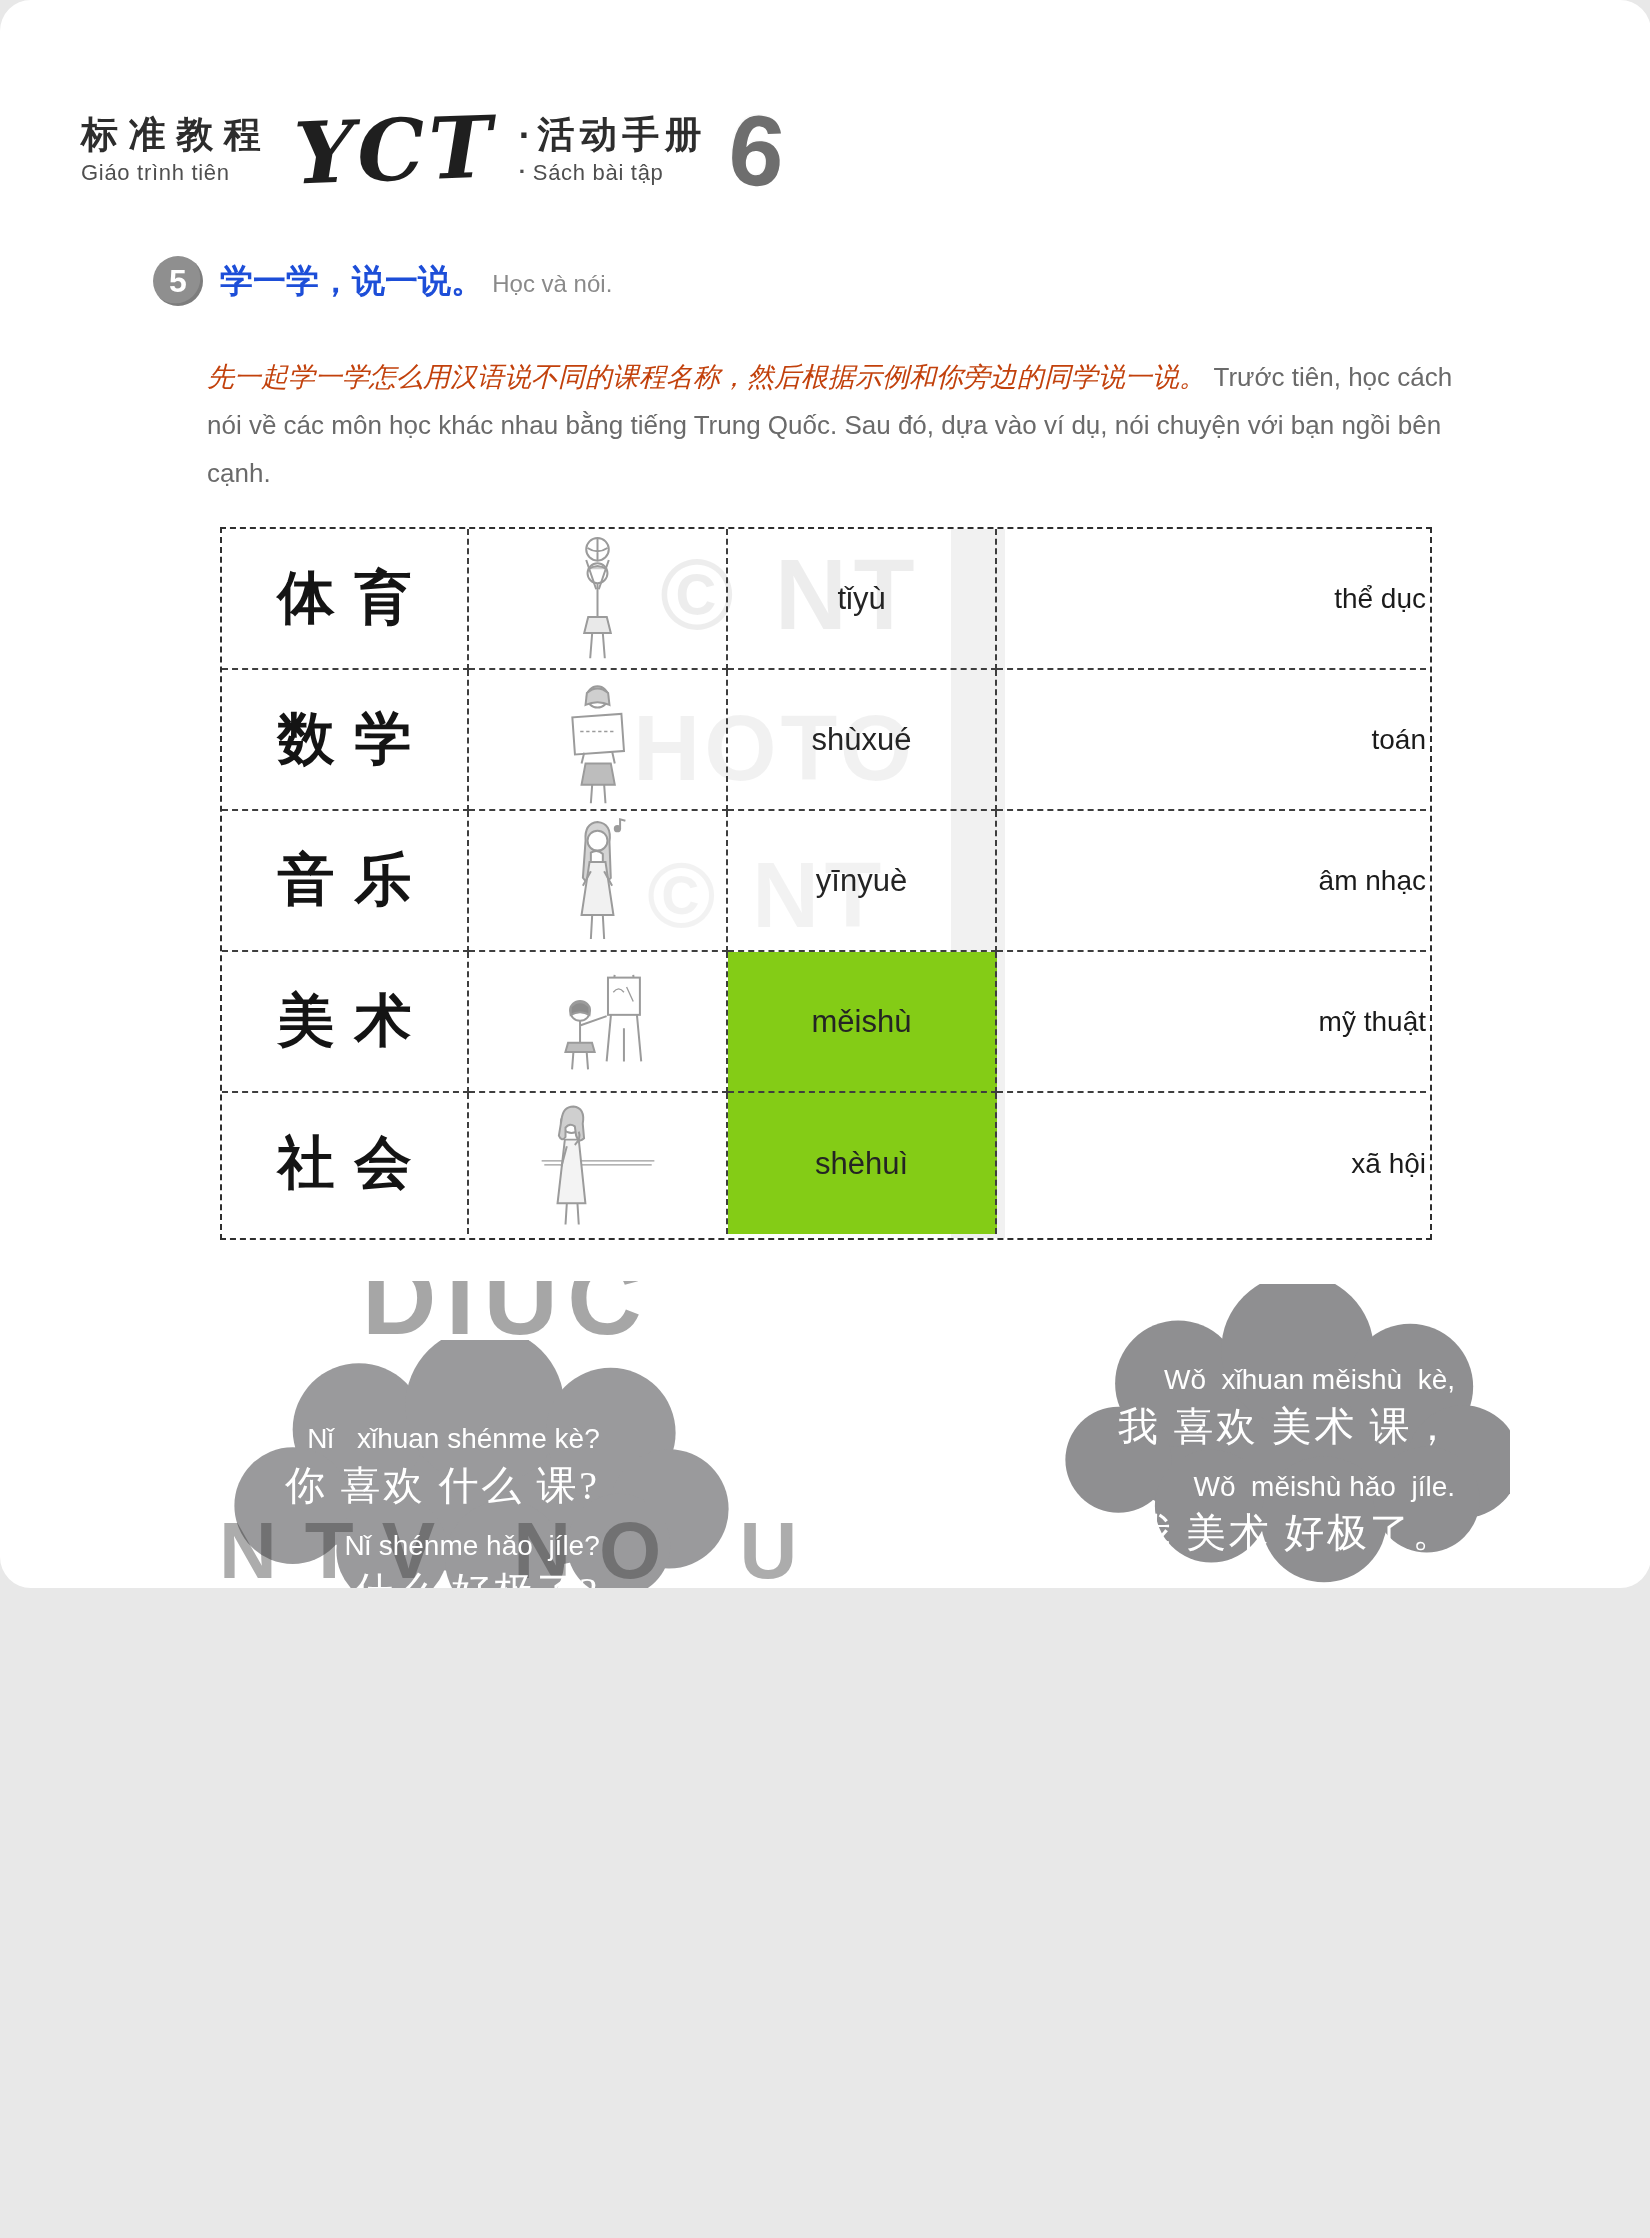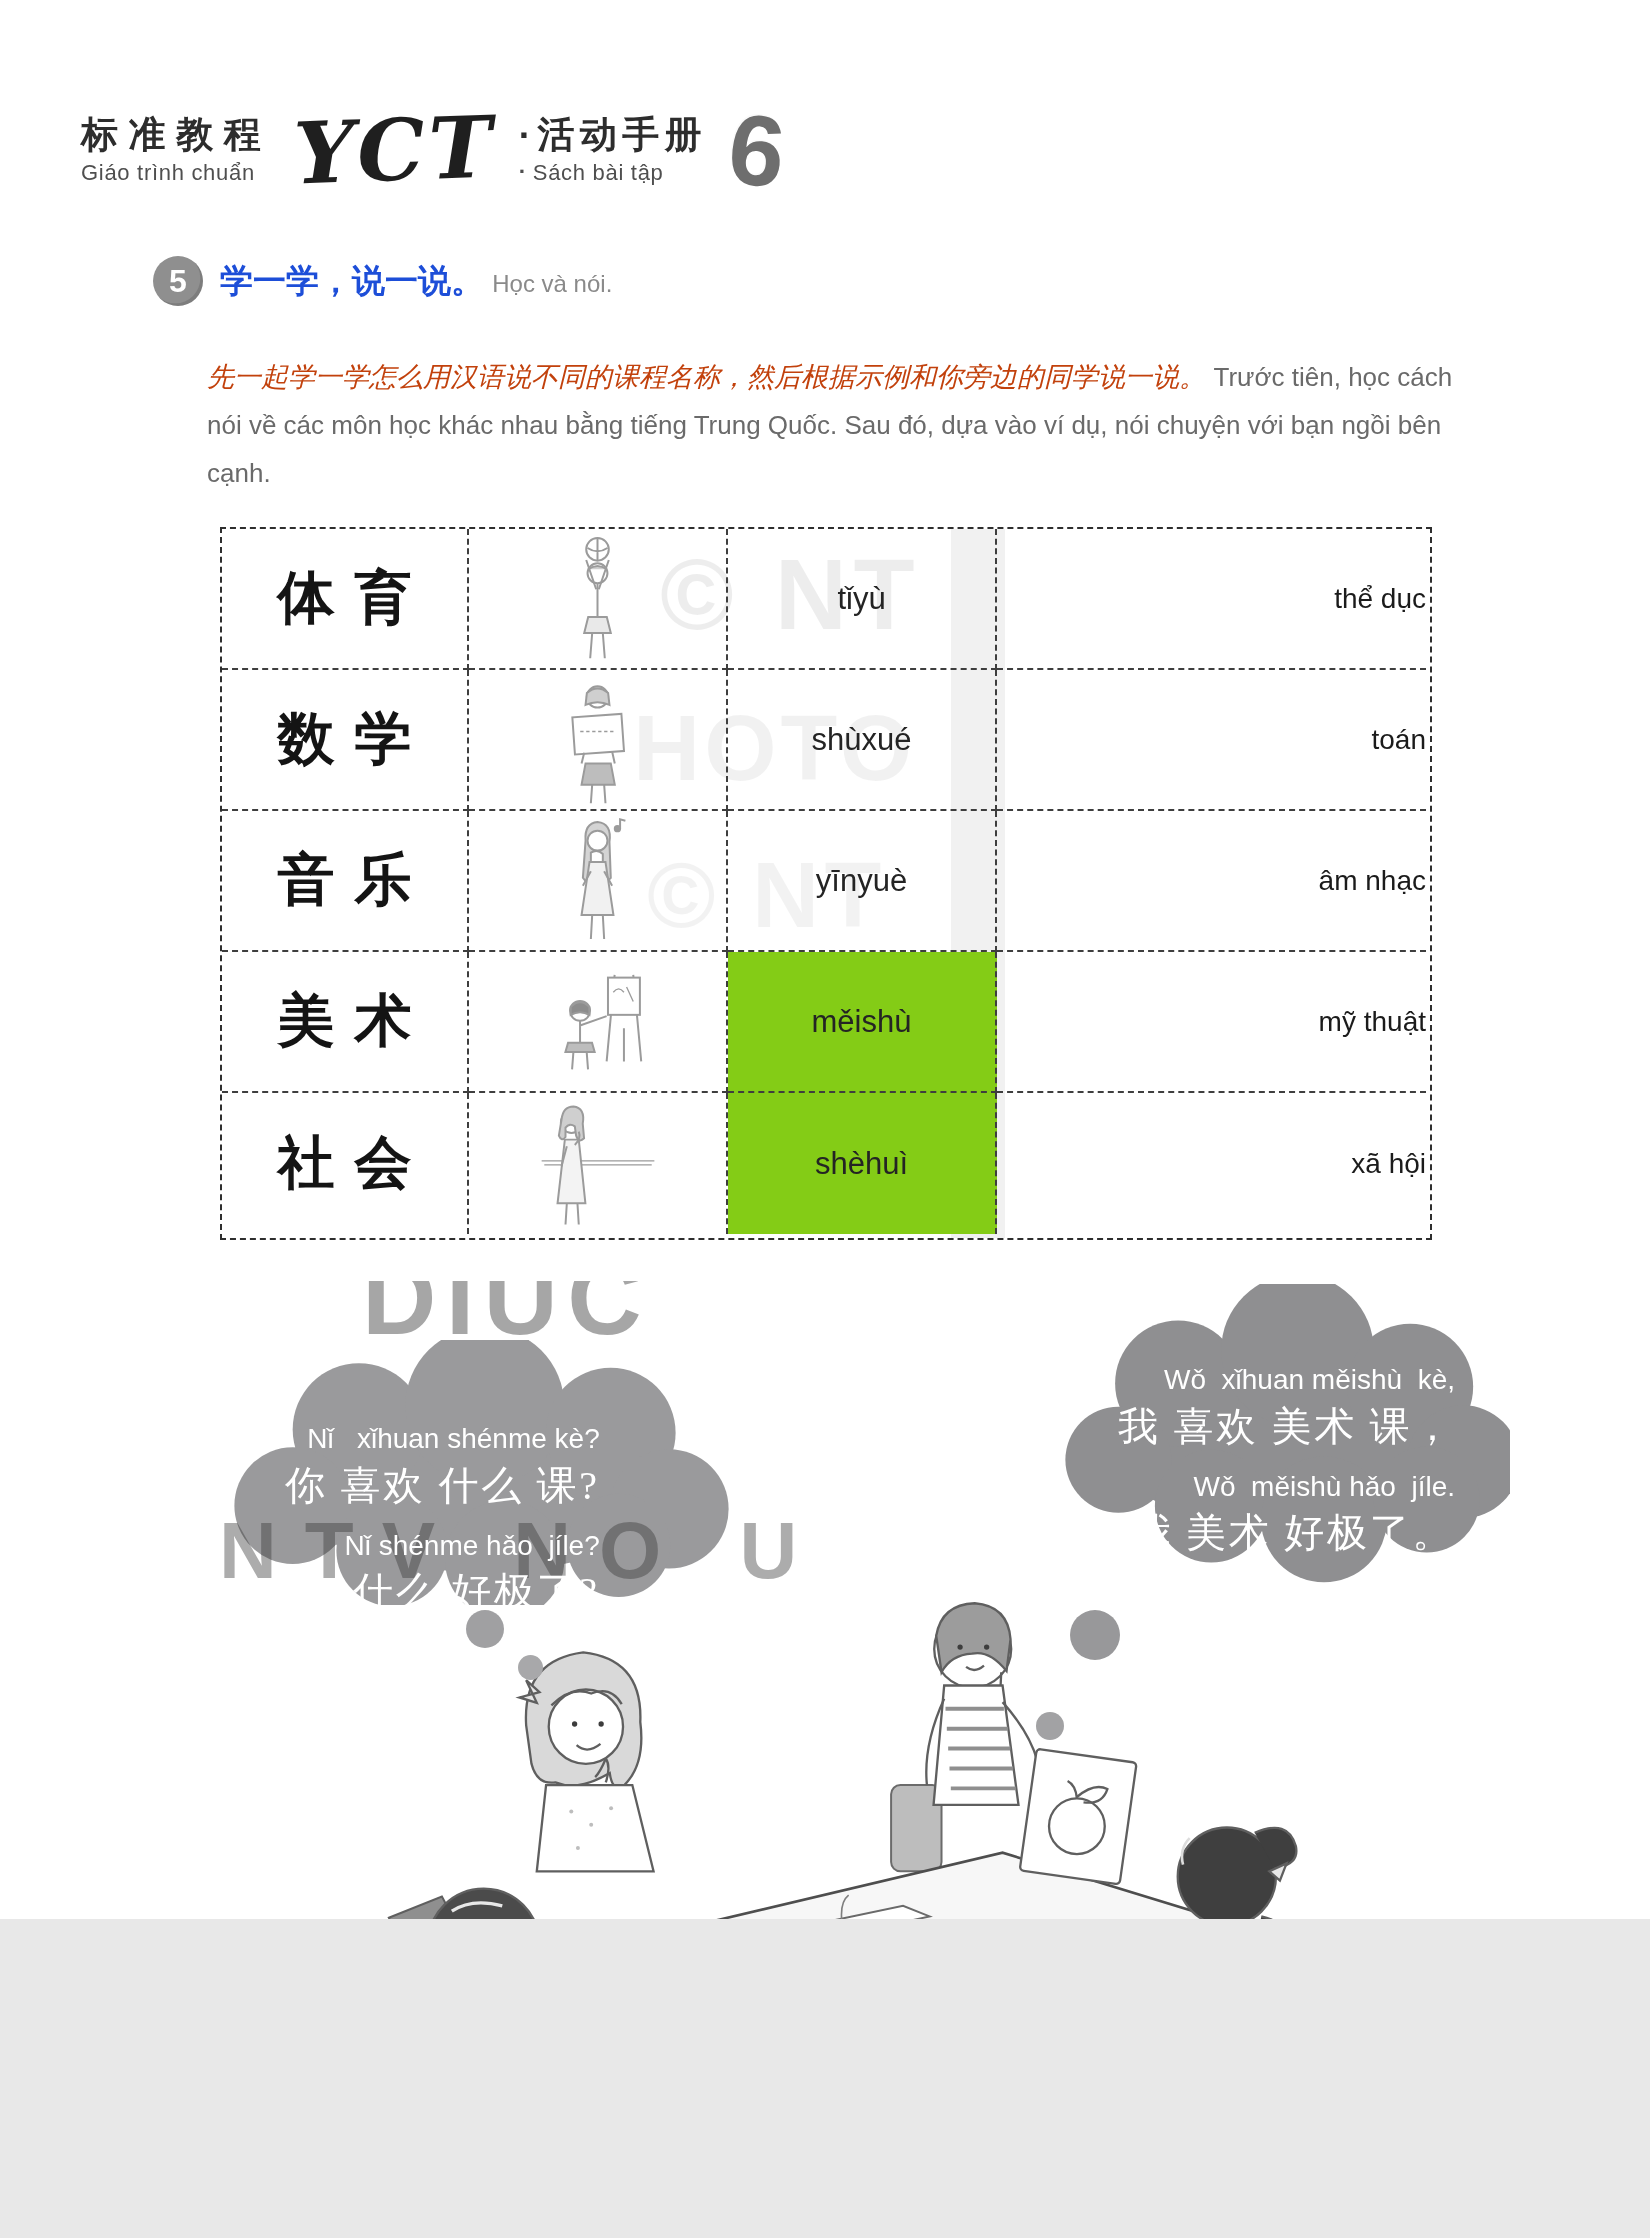--- a/index.html
+++ b/index.html
@@ -1,17 +1,17 @@
 <!DOCTYPE html>
 <html style="font-size:10.6px"><head>
 <meta charset="utf-8">
 <style>
   html,body{margin:0;padding:0;background:#e8e8e8;}
-  .page{position:relative;width:1651px;height:1919px;background:#ffffff;overflow:hidden;
-        font-family:"Liberation Sans",sans-serif;color:#1c1c1c;}
+  .page{position:relative;width:1651px;height:1588px;background:#ffffff;overflow:hidden;
+        font-family:"Liberation Sans",sans-serif;color:#1c1c1c;border-radius:31px;}
 
   
   .hdr{position:absolute;left:81px;top:100px;display:flex;align-items:center;gap:22.6px;}
   .hdr-zh{font-size:37px;letter-spacing:10.6px;color:#2d2d2d;font-weight:600;line-height:1.15;}
   .hdr-vi{font-size:22px;color:#4f4f4f;letter-spacing:0.7px;margin-top:4px;}
   .hdr-logo{font-family:"DejaVu Serif","Liberation Serif",serif;font-style:italic;font-weight:bold;
             font-size:85px;color:#1f1f1f;transform:rotate(-2deg);line-height:1;letter-spacing:4px;}
   .hdr-mid .dotline{display:flex;align-items:center;gap:6.6px;}
   .hdr-dot{font-size:37px;color:#2d2d2d;font-weight:bold;line-height:1;}
   .hdr-dot.small{font-size:22.6px;color:#4f4f4f;}
@@ -73,21 +73,21 @@
   .pagenum{position:absolute;left:78px;top:2118px;font-size:32px;font-weight:bold;color:#101010;}
 </style>
 </head>
 <body>
 
 <div class="page">
 
   <div class="hdr">
     <div>
       <div class="hdr-zh">标准教程</div>
-      <div class="hdr-vi">Giáo trình chuẩn</div>
+      <div class="hdr-vi">Giáo trình tiên</div>
     </div>
     <div class="hdr-logo">YCT</div>
     <div class="hdr-mid">
       <div class="dotline">
         <span class="hdr-dot">·</span>
         <span class="hdr-zh" style="letter-spacing:5.3px;">活动手册</span>
       </div>
       <div class="dotline" style="margin-top:2.7px;">
         <span class="hdr-dot small">·</span>
         <span class="hdr-vi" style="margin-top:0;">Sách bài tập</span>

